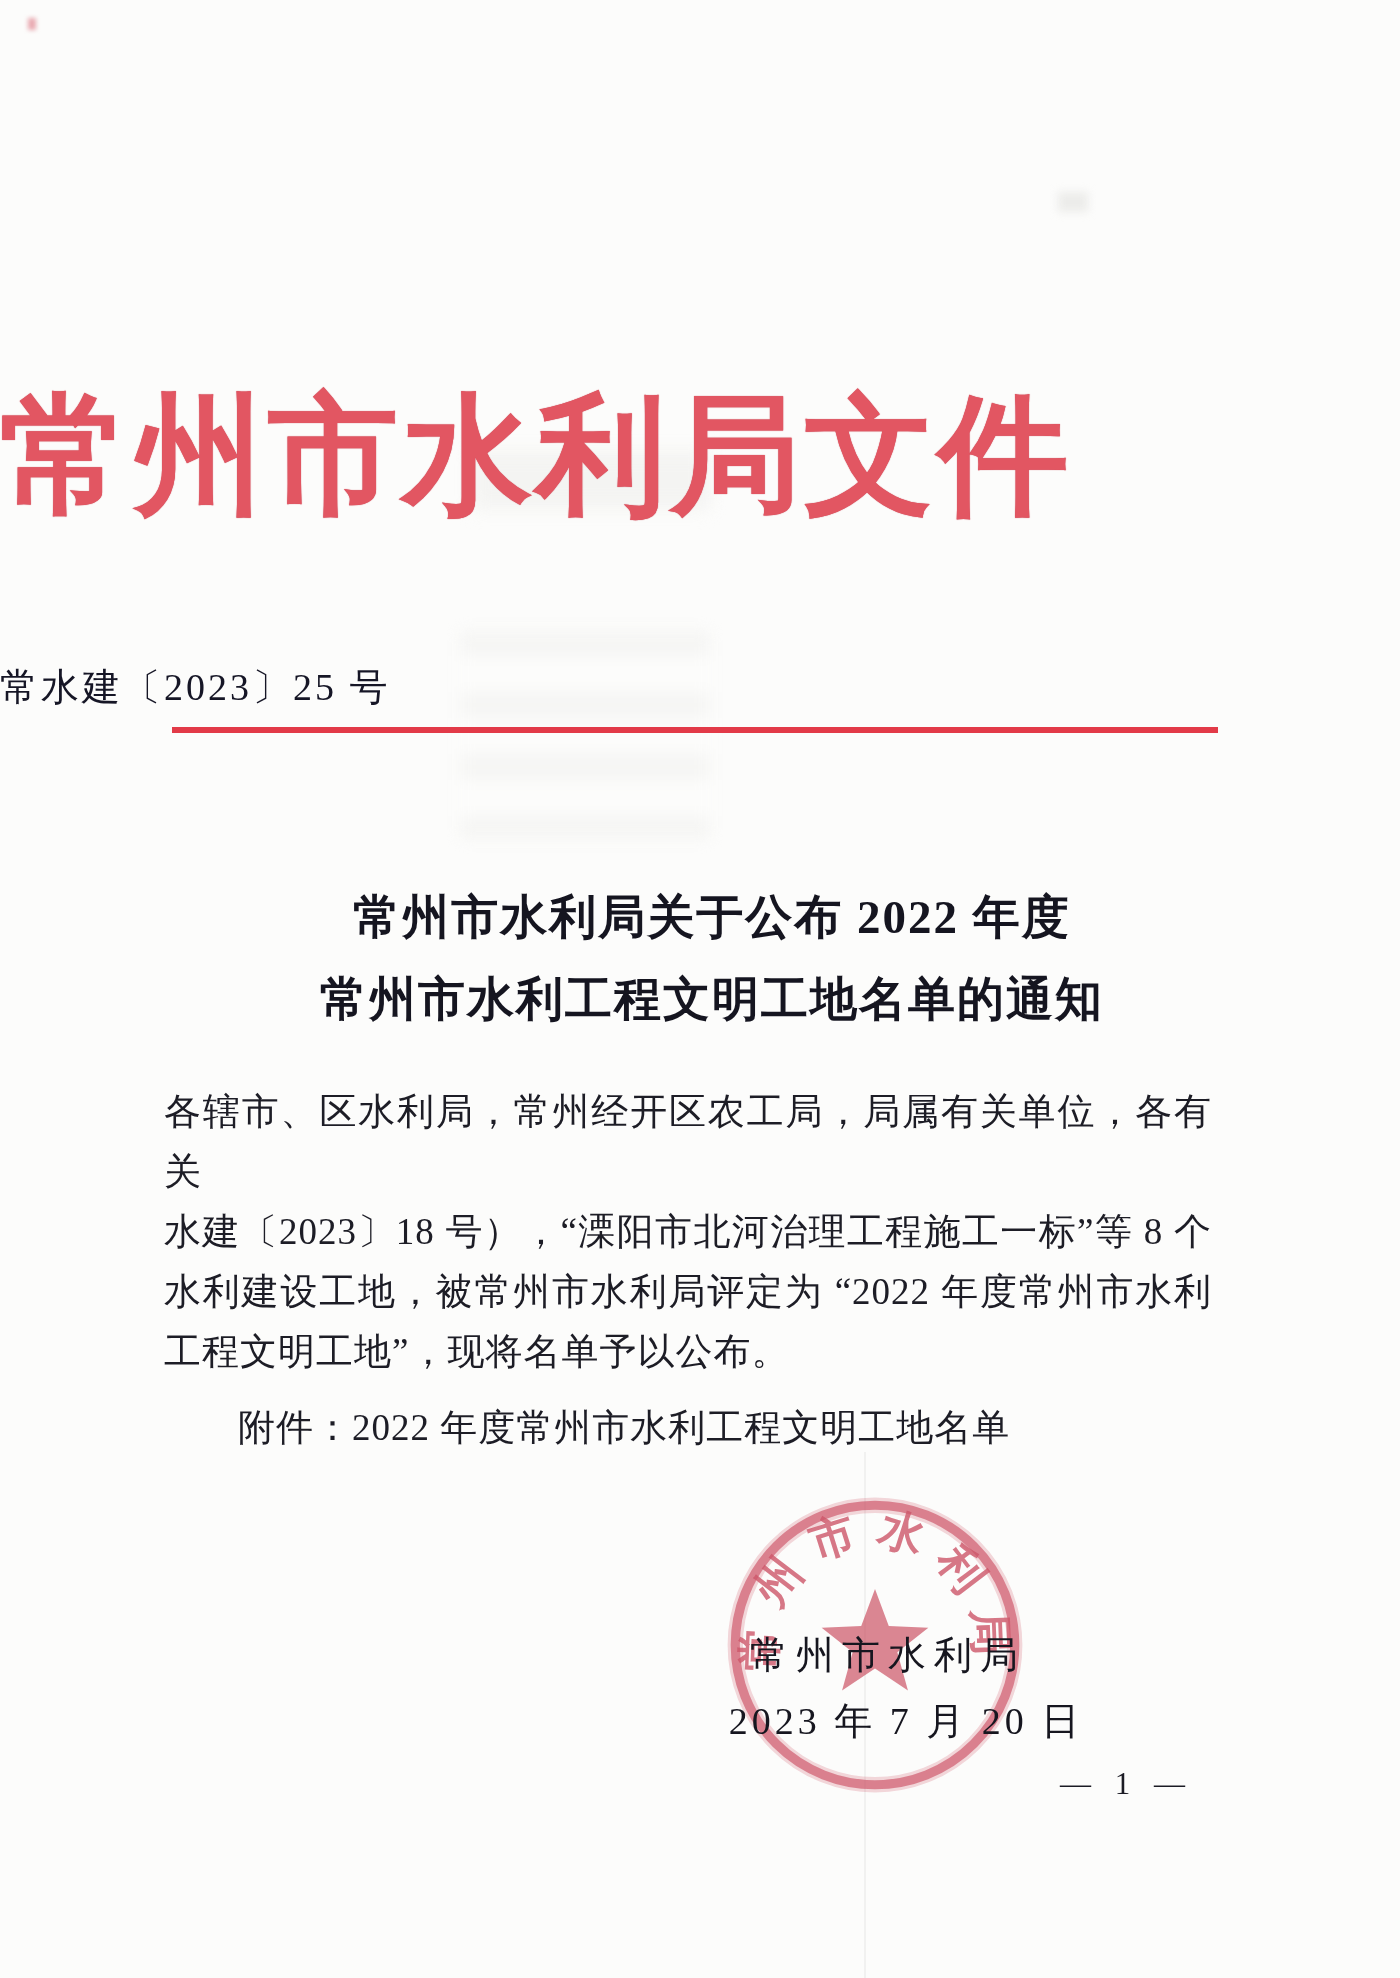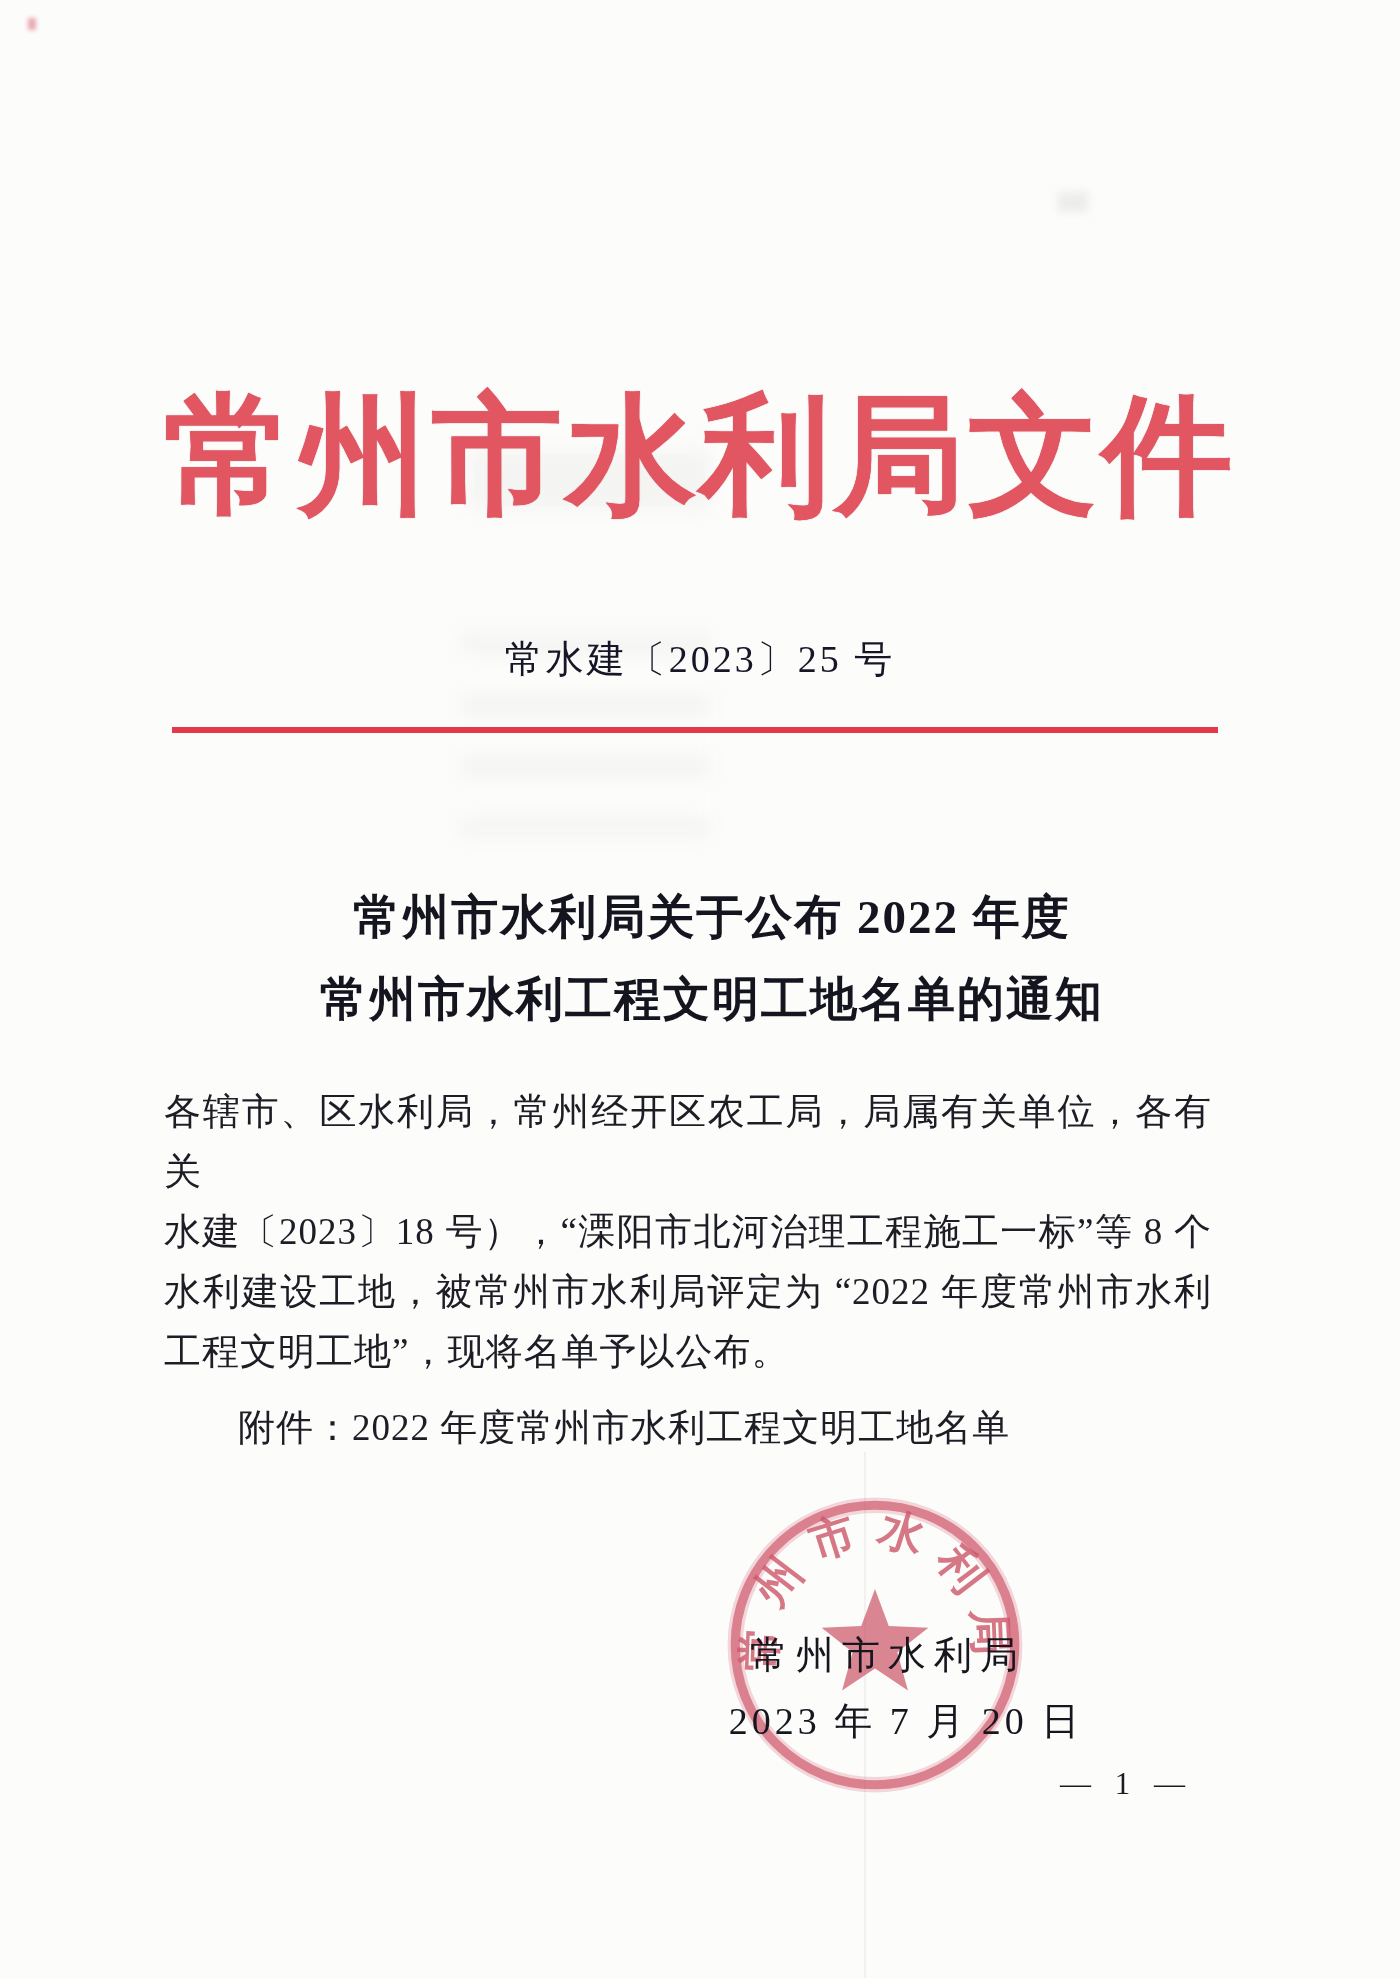--- a/index.html
+++ b/index.html
@@ -17,37 +17,37 @@
     color: #1d1d26;
     overflow: hidden;
   }
 
   
   .agency-title {
     position: absolute;
     top: 378px;
     left: 0;
     width: 100%;
-    text-align: center;
+    text-align: left;
     font-size: 130px;
     font-weight: bold;
     line-height: 1.2;
     color: #e25662;
     letter-spacing: 4px;
     text-shadow: 0 0 1px #c03848;
     white-space: nowrap;
   }
 
   
   .doc-number {
     position: absolute;
-    top: 634px;
+    top: 662px;
     left: 0;
     width: 100%;
-    text-align: center;
+    text-align: left;
     font-size: 38px;
     letter-spacing: 3px;
     color: #161626;
   }
 
   
   .red-rule {
     position: absolute;
     top: 727px;
     left: 172px;

